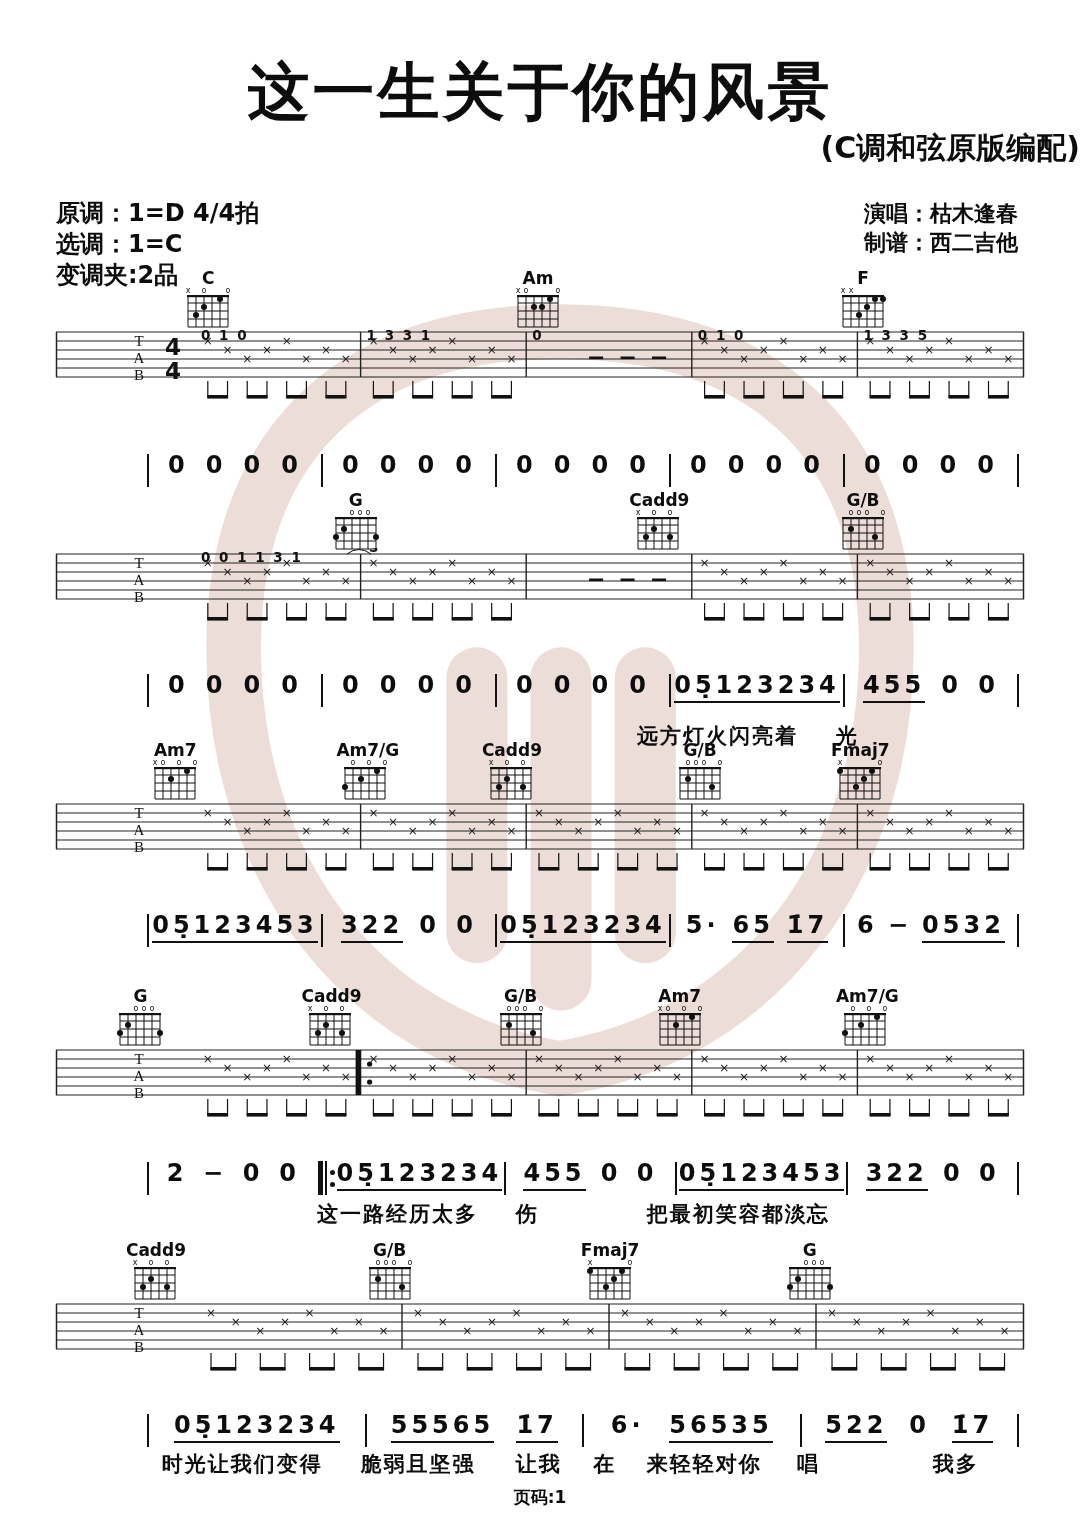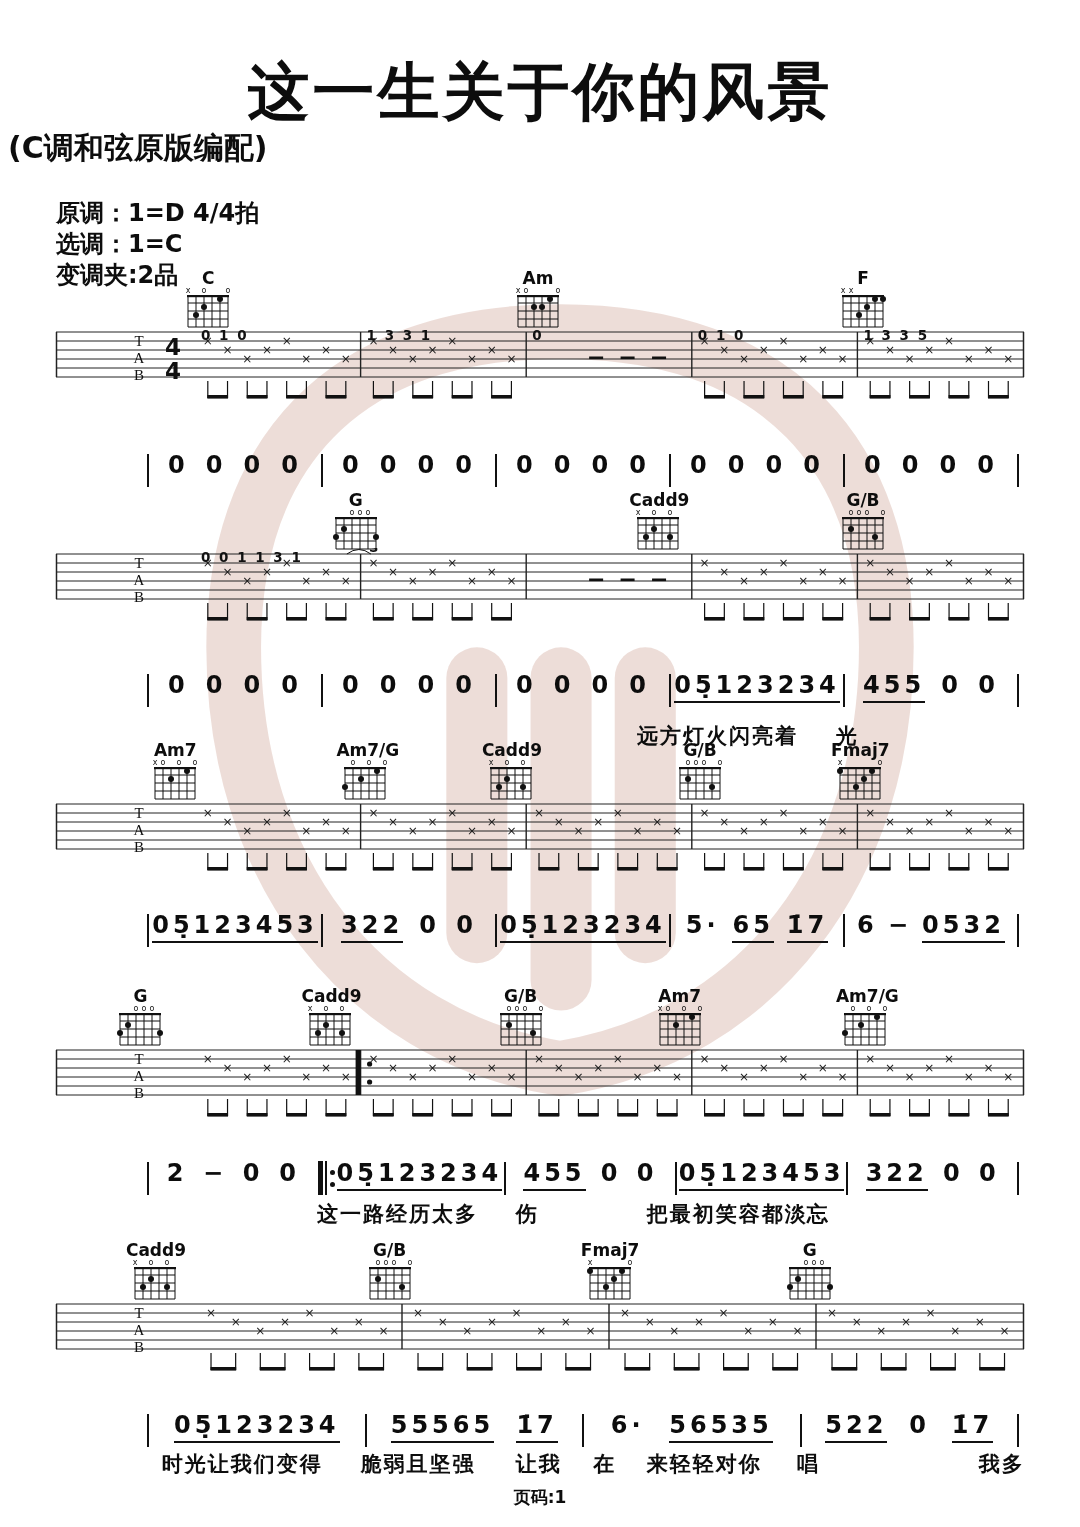--- a/index.html
+++ b/index.html
@@ -7,21 +7,21 @@
         font-family:"DejaVu Sans",sans-serif;color:#0d0d0d;margin:0 auto;}
   
   .wm-logo{position:absolute;left:150px;top:300px;width:820px;height:800px;opacity:.5;z-index:0;}
   .wm-text{position:absolute;left:40px;top:1128px;width:1000px;z-index:0;
            font-size:238px;font-weight:900;letter-spacing:14px;line-height:1;
            color:#c38878;opacity:.45;white-space:nowrap;}
   .content{position:absolute;inset:0;z-index:1;}
   
   .title{position:absolute;top:50px;left:0;right:0;text-align:center;
          font-size:62px;font-weight:bold;letter-spacing:3px;}
-  .subtitle{position:absolute;top:128px;left:0;right:0;text-align:left;
+  .subtitle{position:absolute;top:128px;left:0;right:0;text-align:right;
             font-size:30px;font-weight:bold;padding-left:8px;}
   .meta-left{position:absolute;top:198px;left:56px;font-size:24px;font-weight:bold;line-height:1.3;}
   .meta-right{position:absolute;top:200px;right:62px;font-size:22px;font-weight:bold;line-height:1.3;}
   
   .system{position:absolute;left:55px;width:970px;height:250px;}
   .chord{position:absolute;top:0;width:58px;margin-left:-29px;text-align:center;}
   .chord-name{font-size:17px;font-weight:bold;line-height:16px;height:16px;}
   .staff{position:absolute;top:56px;left:0;width:970px;height:96px;}
   .melody{position:absolute;left:92px;right:6px;display:flex;align-items:flex-start;
           font-weight:bold;font-size:24px;}
@@ -55,20 +55,24 @@
   </div>
 
   <div class="content">
     <div class="title">这一生关于你的风景</div>
     <div class="subtitle">(C调和弦原版编配)</div>
 
     <div class="meta-left">
       <div>原调：1=D  4/4拍</div>
       <div>选调：1=C</div>
       <div>变调夹:2品</div>
+    </div>
+    <div class="meta-right">
+      <div>演唱：枯木逢春</div>
+      <div>制谱：西二吉他</div>
     </div>
 
     <div id="systems">
         <div class="system" style="top: 270px;">
           <div class="chord" style="left: 15.8%;">
             <div class="chord-name">C</div>
             <div><svg width="56" height="52" viewBox="0 0 56 52">
                 <text x="8" y="7" font-size="8" text-anchor="middle" fill="#111">x</text>
                 <text x="24" y="7" font-size="8" text-anchor="middle" fill="#111">o</text>
                 <text x="48" y="7" font-size="8" text-anchor="middle" fill="#111">o</text>
@@ -1228,20 +1232,20 @@
             </div>
             <div class="mbar"></div>
           </div>
           <div class="lyrics" style="top: 208px;">
             <span class="lyr" style="left: 11%;">时光让我们变得</span>
             <span class="lyr" style="left: 31.5%;">脆弱且坚强</span>
             <span class="lyr" style="left: 47.5%;">让我</span>
             <span class="lyr" style="left: 55.5%;">在</span>
             <span class="lyr" style="left: 61%;">来轻轻对你</span>
             <span class="lyr" style="left: 76.5%;">唱</span>
-            <span class="lyr" style="left: 90.5%; margin-left: 46px;">我多</span>
+            <span class="lyr" style="left: 90.5%;">我多</span>
           </div>
         </div>
       </div>
 
     <div class="footer">页码:1</div>
   </div>
 </div>
 
 </body></html>

